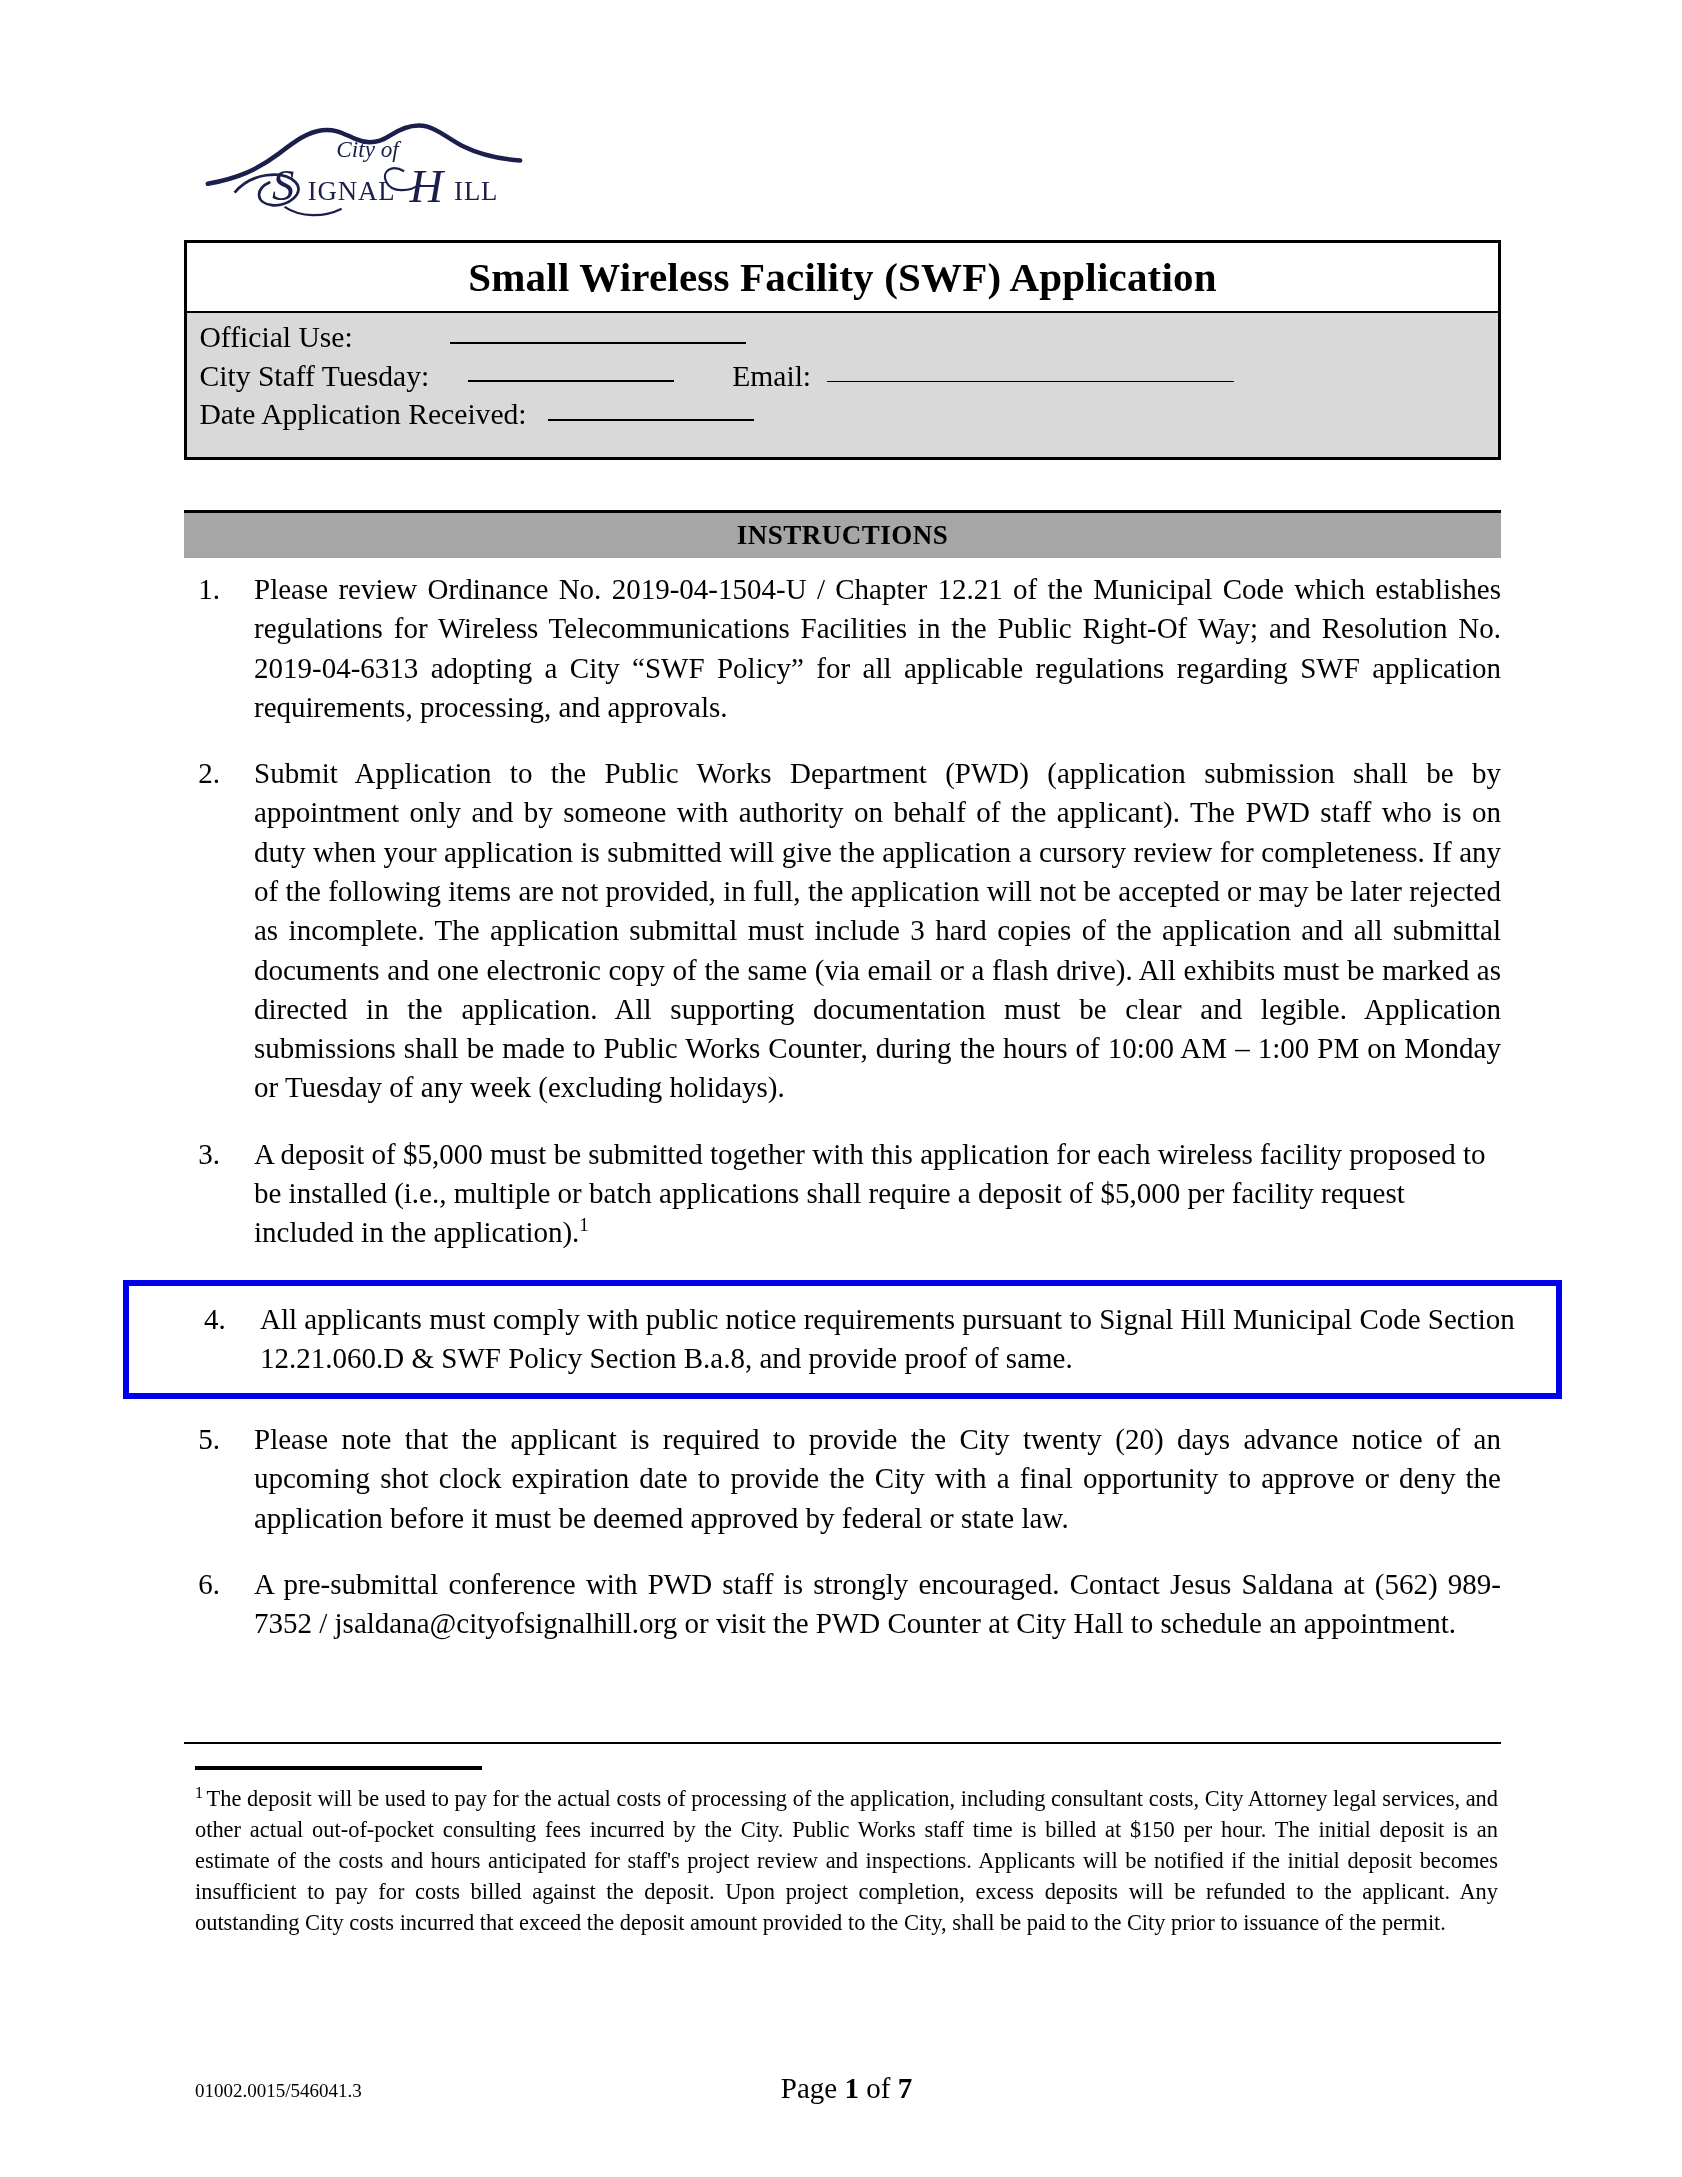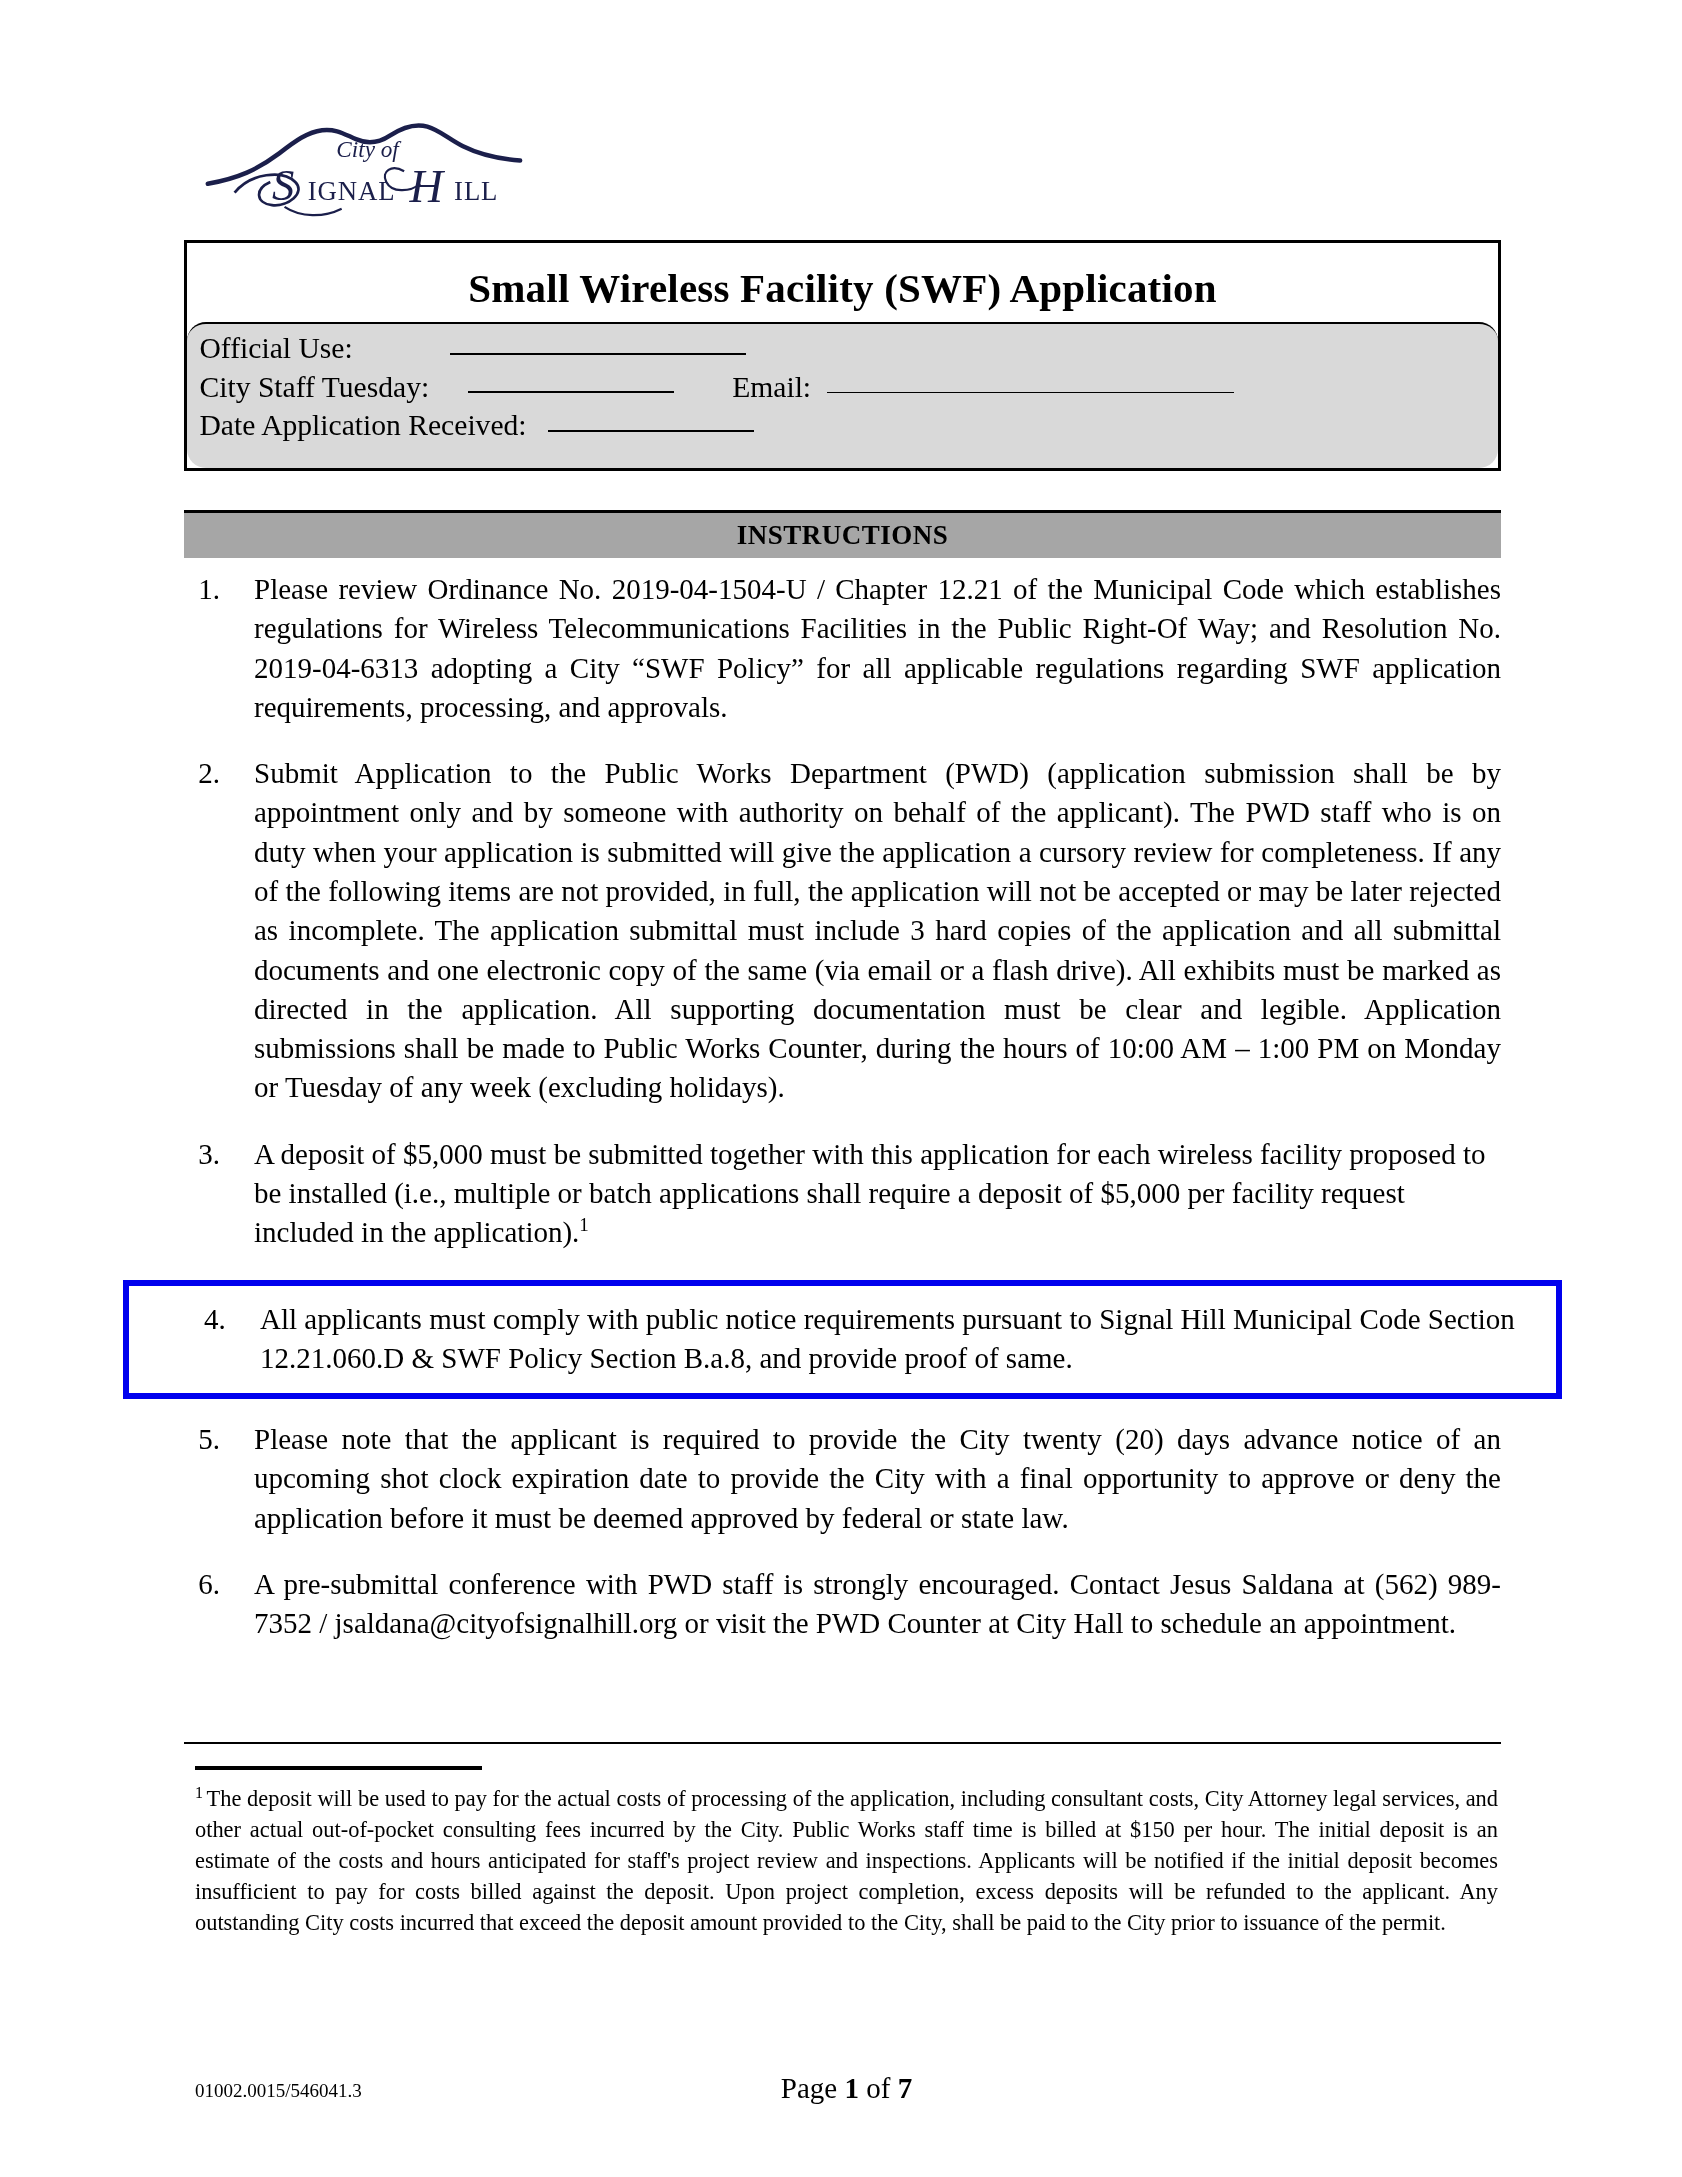--- a/index.html
+++ b/index.html
@@ -37,32 +37,31 @@
     top: 240px;
     width: 1317px;
     border: 3.6px solid #000000;
     background: #ffffff;
   }
   .title-row {
     text-align: center;
     font-weight: bold;
     font-size: 41px;
     line-height: 1.22;
-    padding: 20px 9px 9px 9px;
+    padding: 9px 9px 9px 9px;
     letter-spacing: 0.2px;
     background: #ffffff;
     border-radius: 24px;
   }
   .official-row {
     background: #d9d9d9;
     border-top: 2.7px solid #000000;
     padding: 5.4px 12.5px 23px 12.5px;
     font-size: 29.6px;
     line-height: 1.30;
-    border-radius: 19px;
   }
   .of-line {
     display: flex;
     align-items: baseline;
     white-space: nowrap;
   }
   .of-label { display: inline-block; }
   .rule {
     display: inline-block;
     border-bottom: 2.7px solid #000000;

